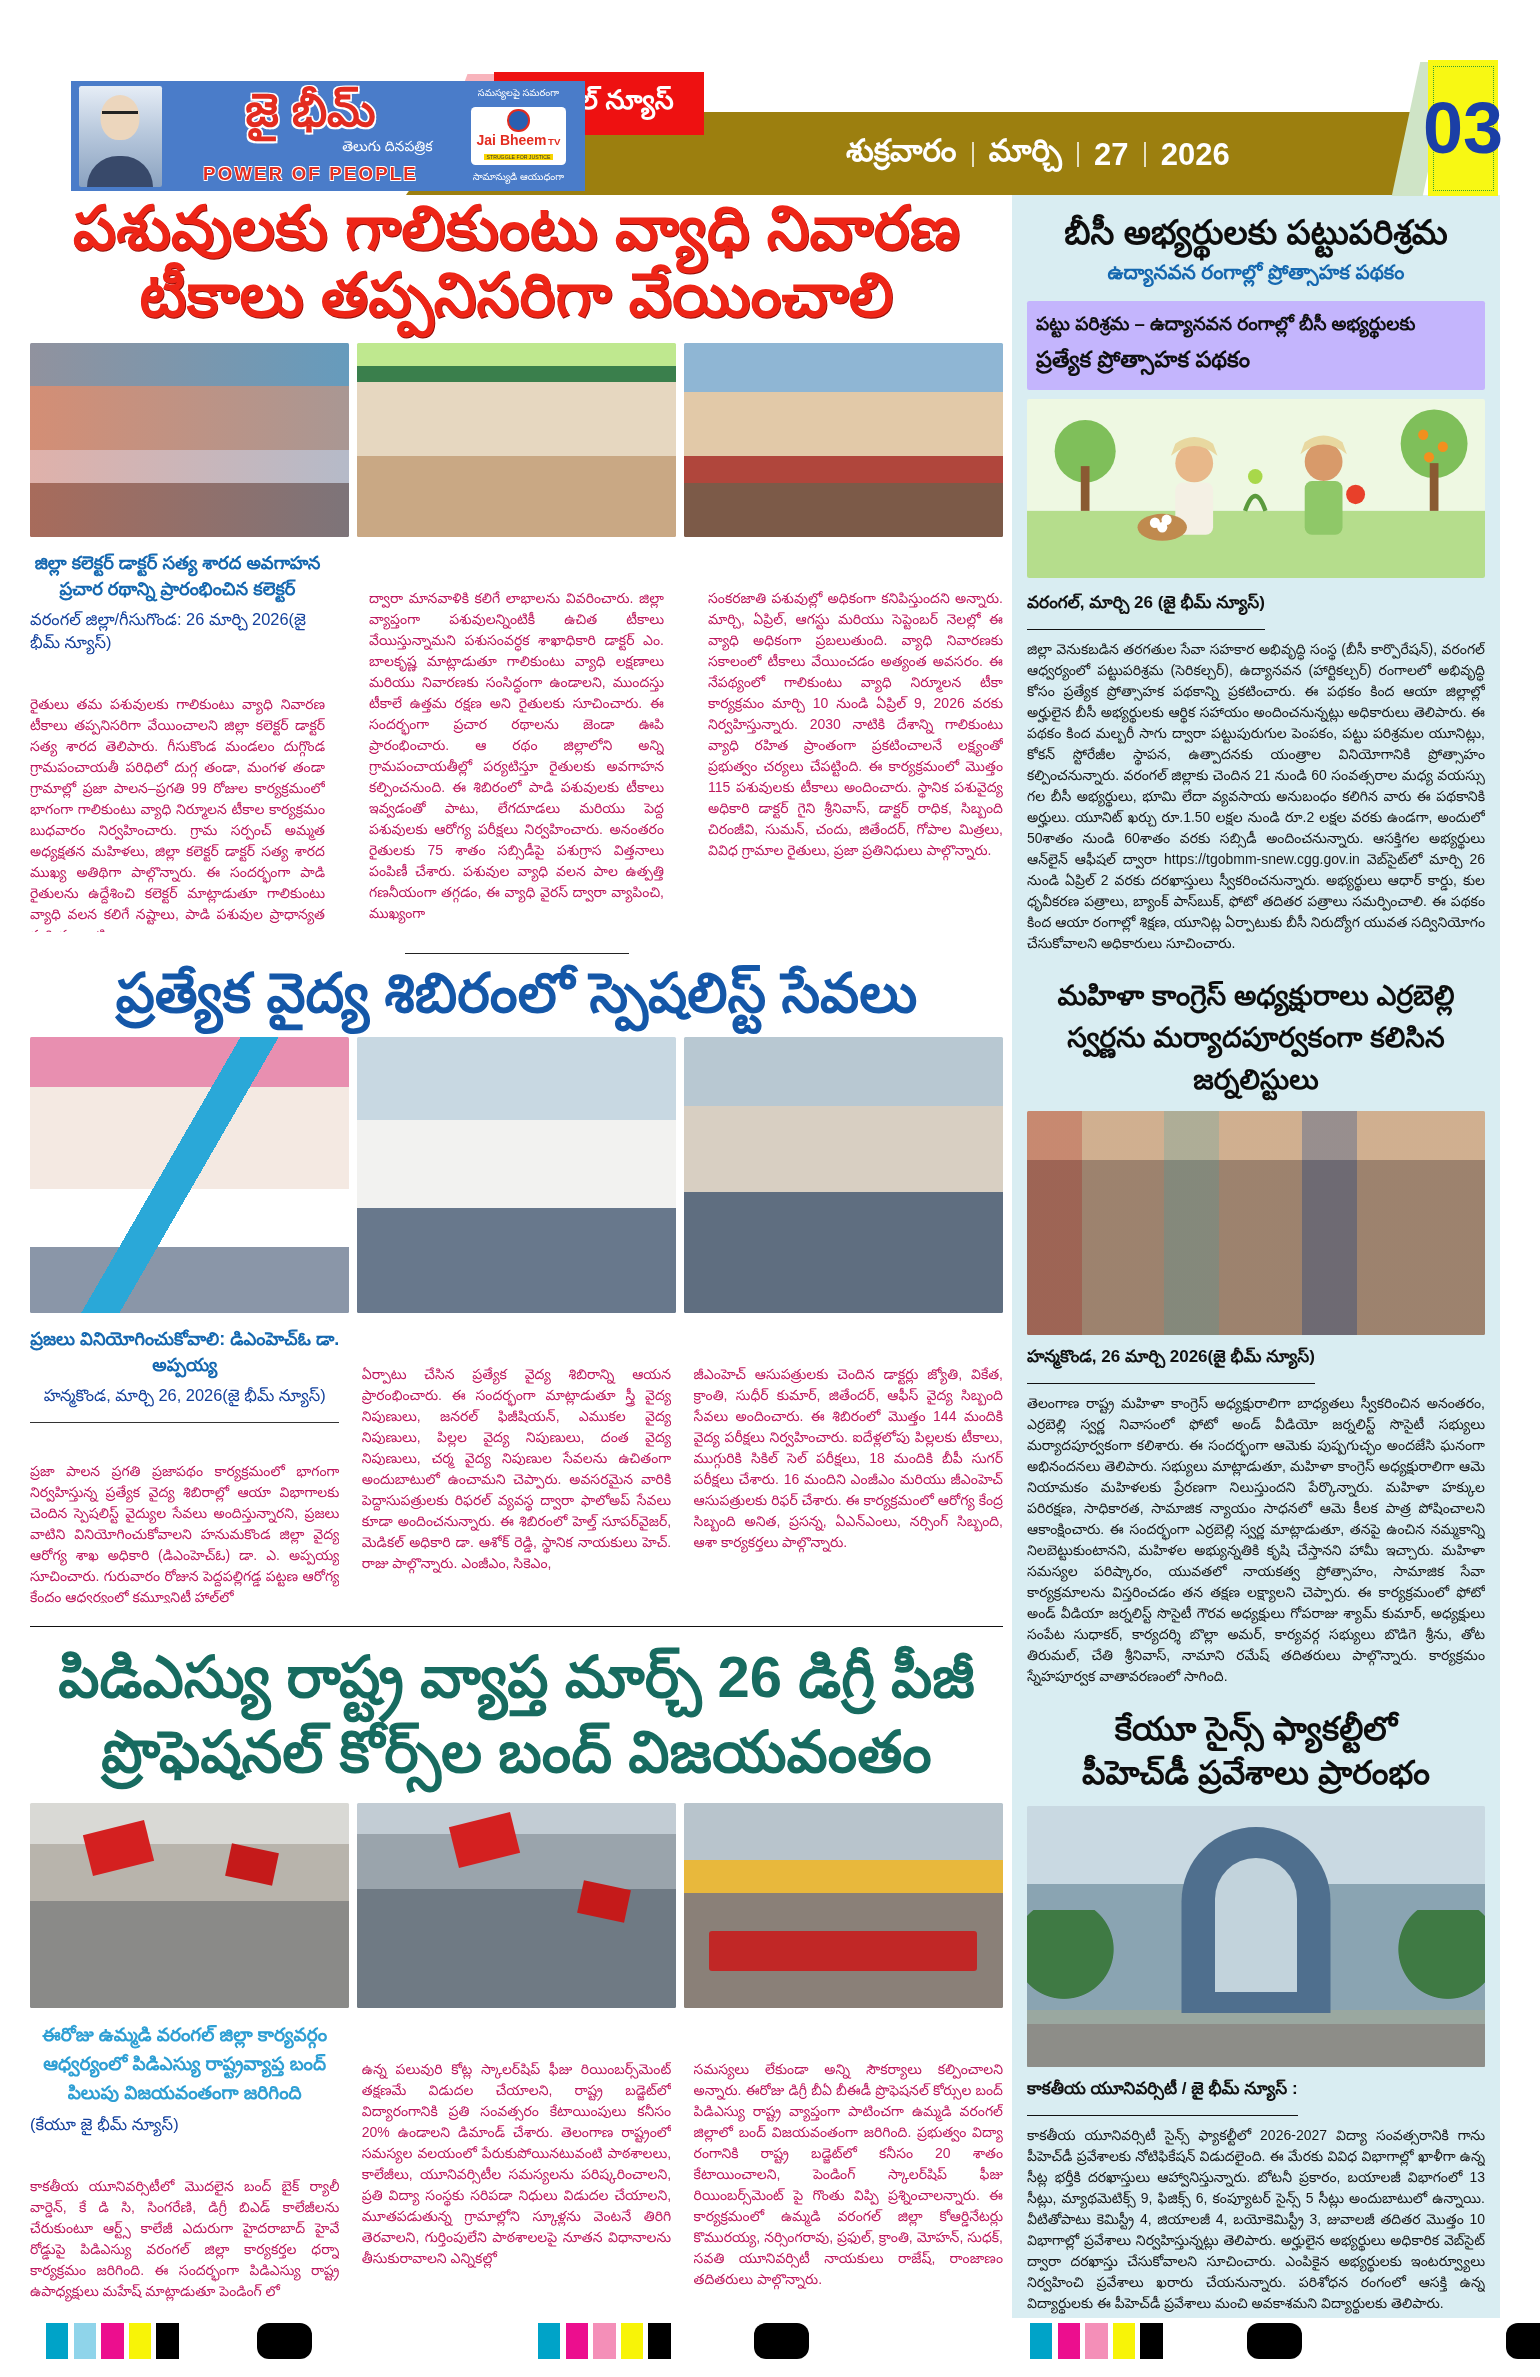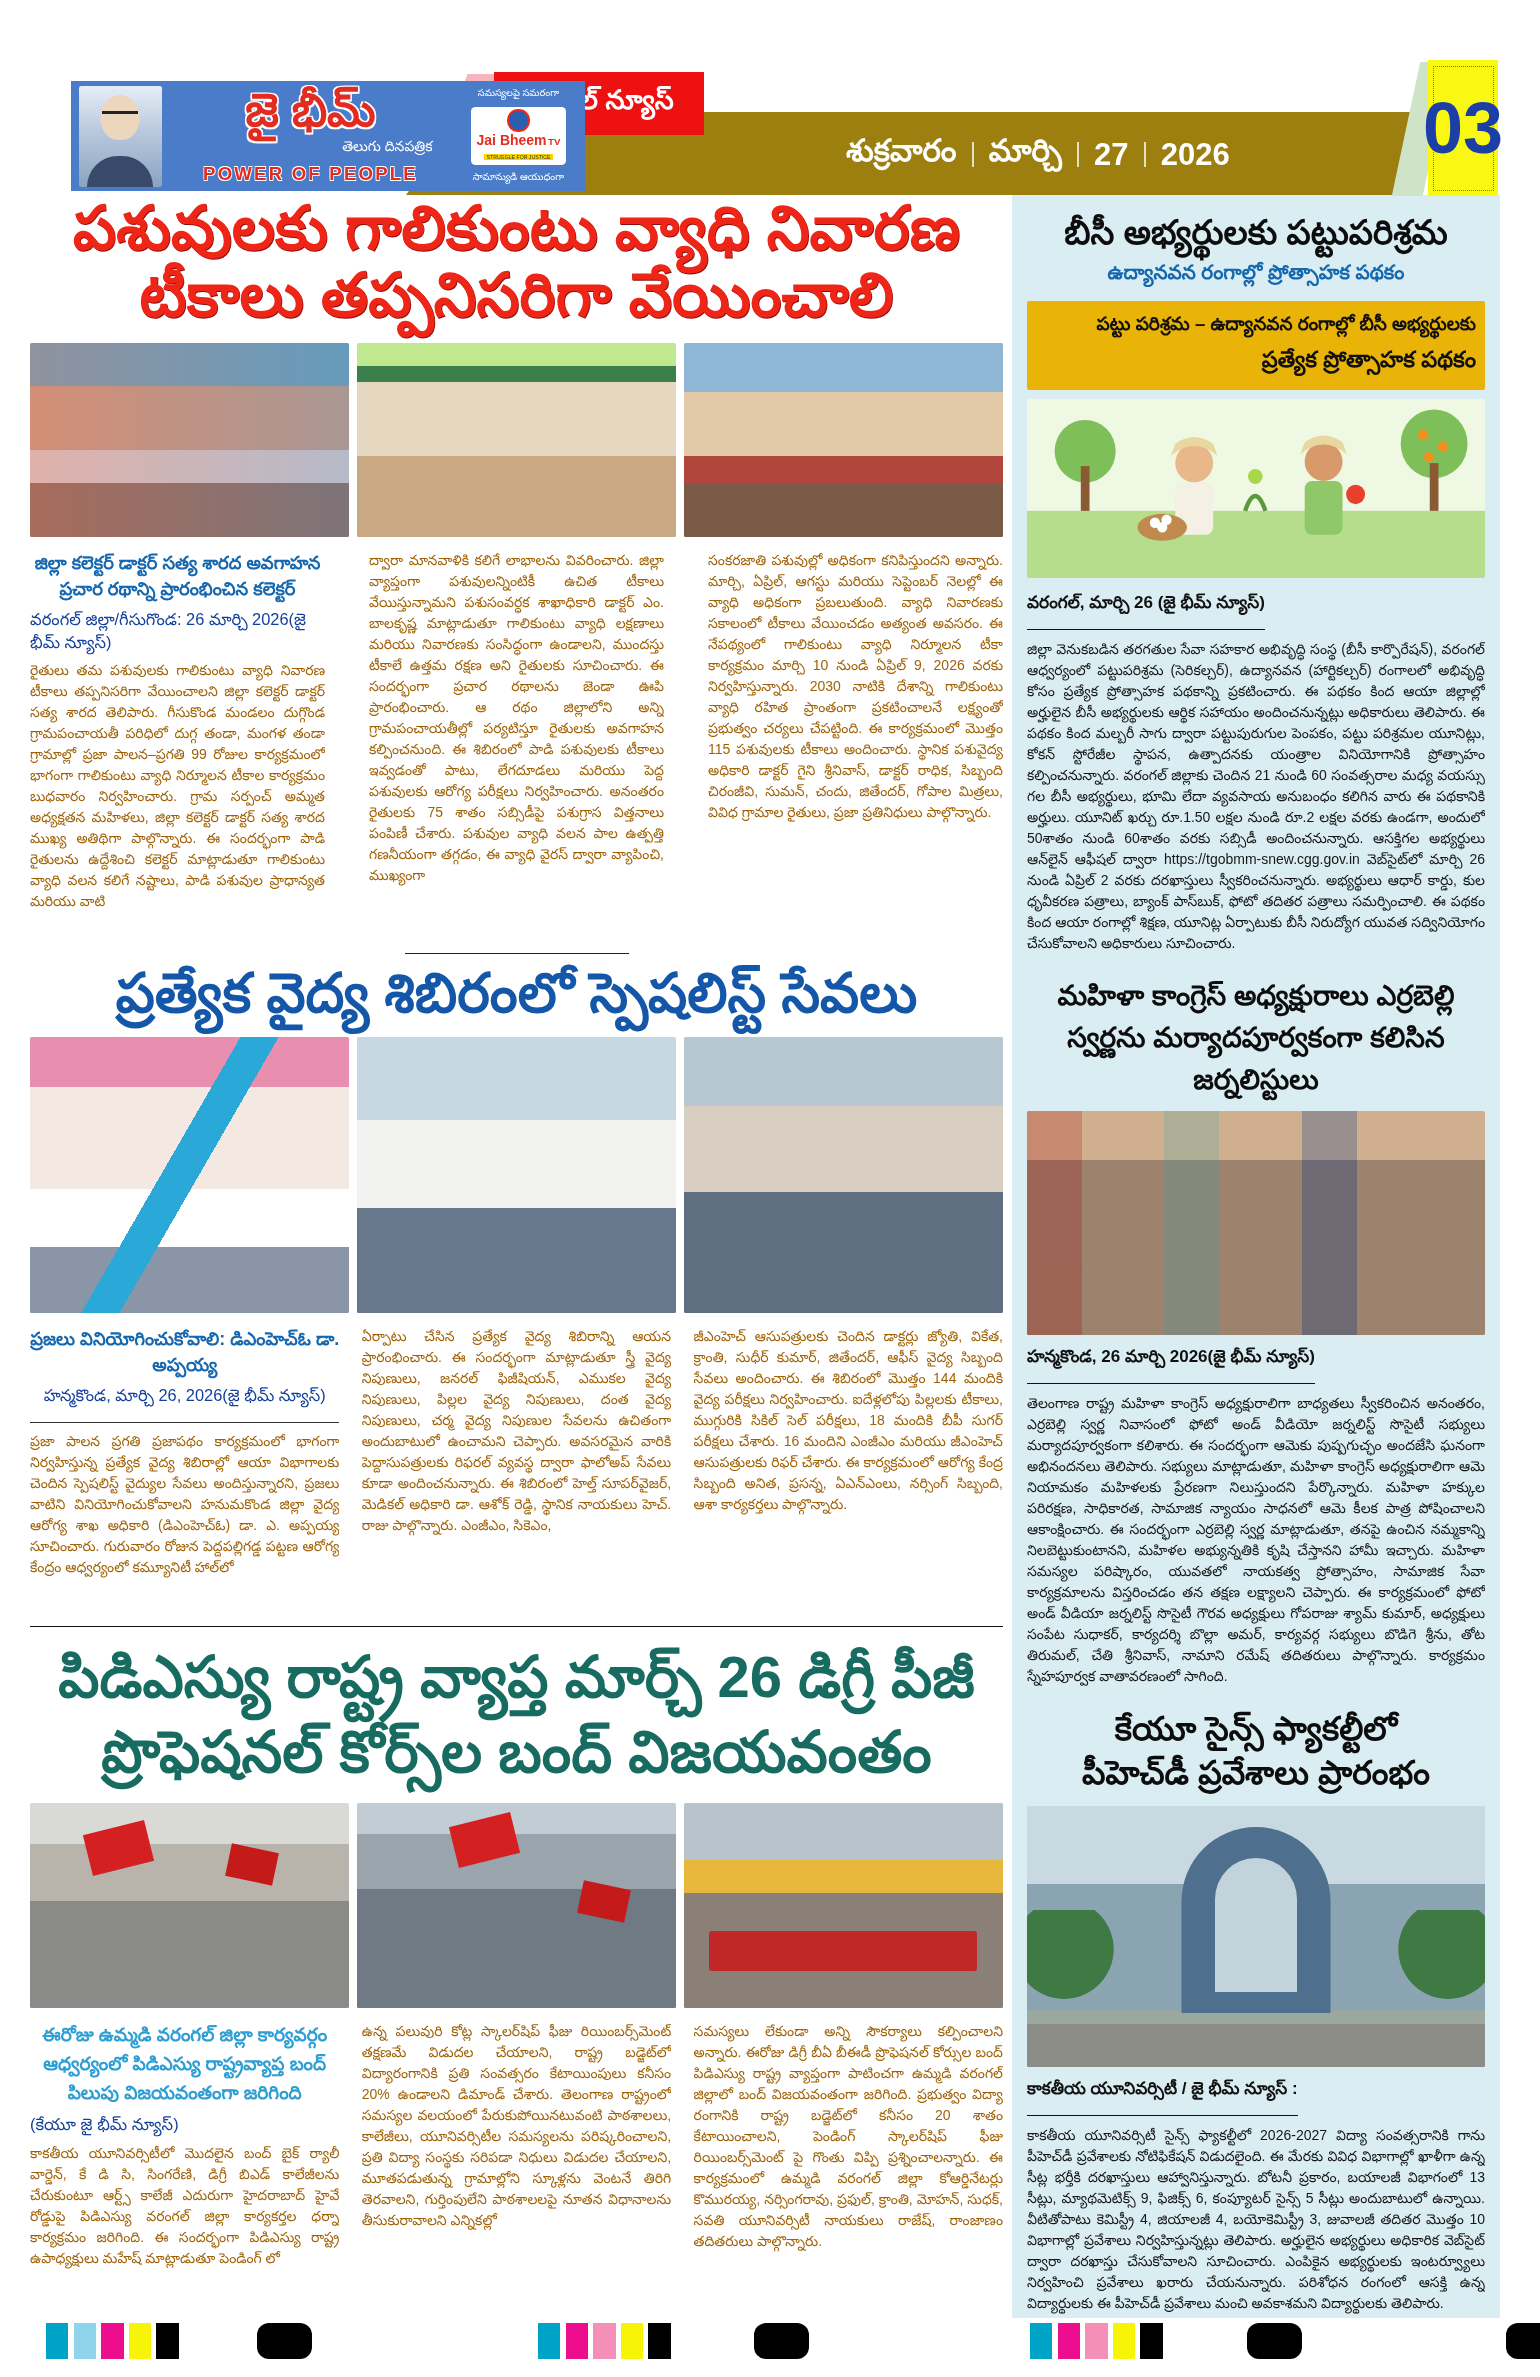--- a/index.html
+++ b/index.html
@@ -64,35 +64,35 @@
   .p-a2-3 { background:linear-gradient(180deg,#b8c8d2 0 25%,#d8cfc2 25% 56%,#5f6e80 56% 100%); }
   .p-a3-1 { background:linear-gradient(180deg,#d9d9d5 0 20%,#b8b4ac 20% 48%,#8a8a88 48% 100%); }
   .p-a3-2 { background:linear-gradient(180deg,#c2ccd4 0 15%,#9aa4ac 15% 42%,#6f7a84 42% 100%); }
   .p-a3-3 { background:linear-gradient(180deg,#b8c4cc 0 28%,#e8b83c 28% 44%,#8a8078 44% 100%); }
   .flag { position:absolute; width:63px; height:42px; background:#d42020; transform:rotate(-14deg); }
   .flag.f2 { width:48px; height:33px; transform:rotate(12deg); background:#c51a1a; }
   .banner-strip { position:absolute; left:8%; right:8%; bottom:18%; height:40px; background:#c51f1f;
                   border-radius:3px; opacity:.92; }
   .art-cols { display:flex; gap:22.4px; margin-top:13.4px; }
   .art-col { flex:1; overflow:hidden; }
-  .body-txt { font-size:14px; line-height:1.5; text-align:justify; color:#a16207; }
+  .body-txt { font-size:14px; line-height:1.5; text-align:justify; color:#be185d;margin-top:38px; }
   .col-subhead { color:#1568b0; font-weight:700; font-size:18px; text-align:center; line-height:1.45; margin-bottom:7.5px; }
   .col-subhead.lite { color:#2e9fd4; font-size:18.6px; line-height:1.55; }
   .col-dateline { color:#13409c; font-weight:400; font-size:16.4px; margin-bottom:4.5px; }
   .col-head-rule { border-bottom:1.5px solid #333; padding-bottom:9px; margin-bottom:7.5px; }
   .divider-short { width:224px; margin:21px auto 9px; border-top:1.5px solid #222; }
   .divider-full  { margin:22.4px 0 12px; border-top:1.5px solid #111; }
   .a1-cols { height:382px;gap:44px; } .a2-cols { height:277px; } .a3-cols { height:337px; }
 
   
   .rightcol { position:absolute; left:1012px; top:195px; width:488px; height:2123px;
               background:#d9edf2; padding:16.4px 15px; overflow:hidden; }
   .r-head { font-size:34px; font-weight:800; color:#0d0d0d; text-align:center; line-height:1.25; }
   .r-subhead { color:#1568b0; font-size:20px; font-weight:700; text-align:center; margin:7.5px 0 12px; }
-  .promo { background:#eab308; padding:12px 9px; text-align:right; border-radius:2.2px; }
+  .promo { background:#c4b5fd; padding:12px 9px; text-align:left; border-radius:2.2px; }
   .promo-l1 { font-size:18.6px; font-weight:800; color:#101010; }
   .promo-l2 { font-size:22.4px; font-weight:800; color:#101010; margin-top:7.5px; }
   .illus { position:relative; height:179px; margin:9px 0 10.4px; border-radius:2.2px; overflow:hidden; }
   .r-dateline { display:inline-block; color:#111; font-weight:700; font-size:17px;
                 border-bottom:1.5px solid #111; padding-bottom:13px; margin:4.5px 0 9px; }
   .r-body { font-size:14px; line-height:1.5; text-align:justify; color:#161616; overflow:hidden; }
   .r-body.bc { max-height:417px; } .r-body.jn { max-height:379px; } .r-body.ku { max-height:313px; }
   .r-head.jn { font-size:28px; margin-top:21px; line-height:1.5; }
   .r-head.ku { font-size:33px; margin-top:19.4px; line-height:1.35; }
   .r-photo { position:relative; height:224px; margin:10.4px 0 7.5px; overflow:hidden; border-radius:1.5px; }

